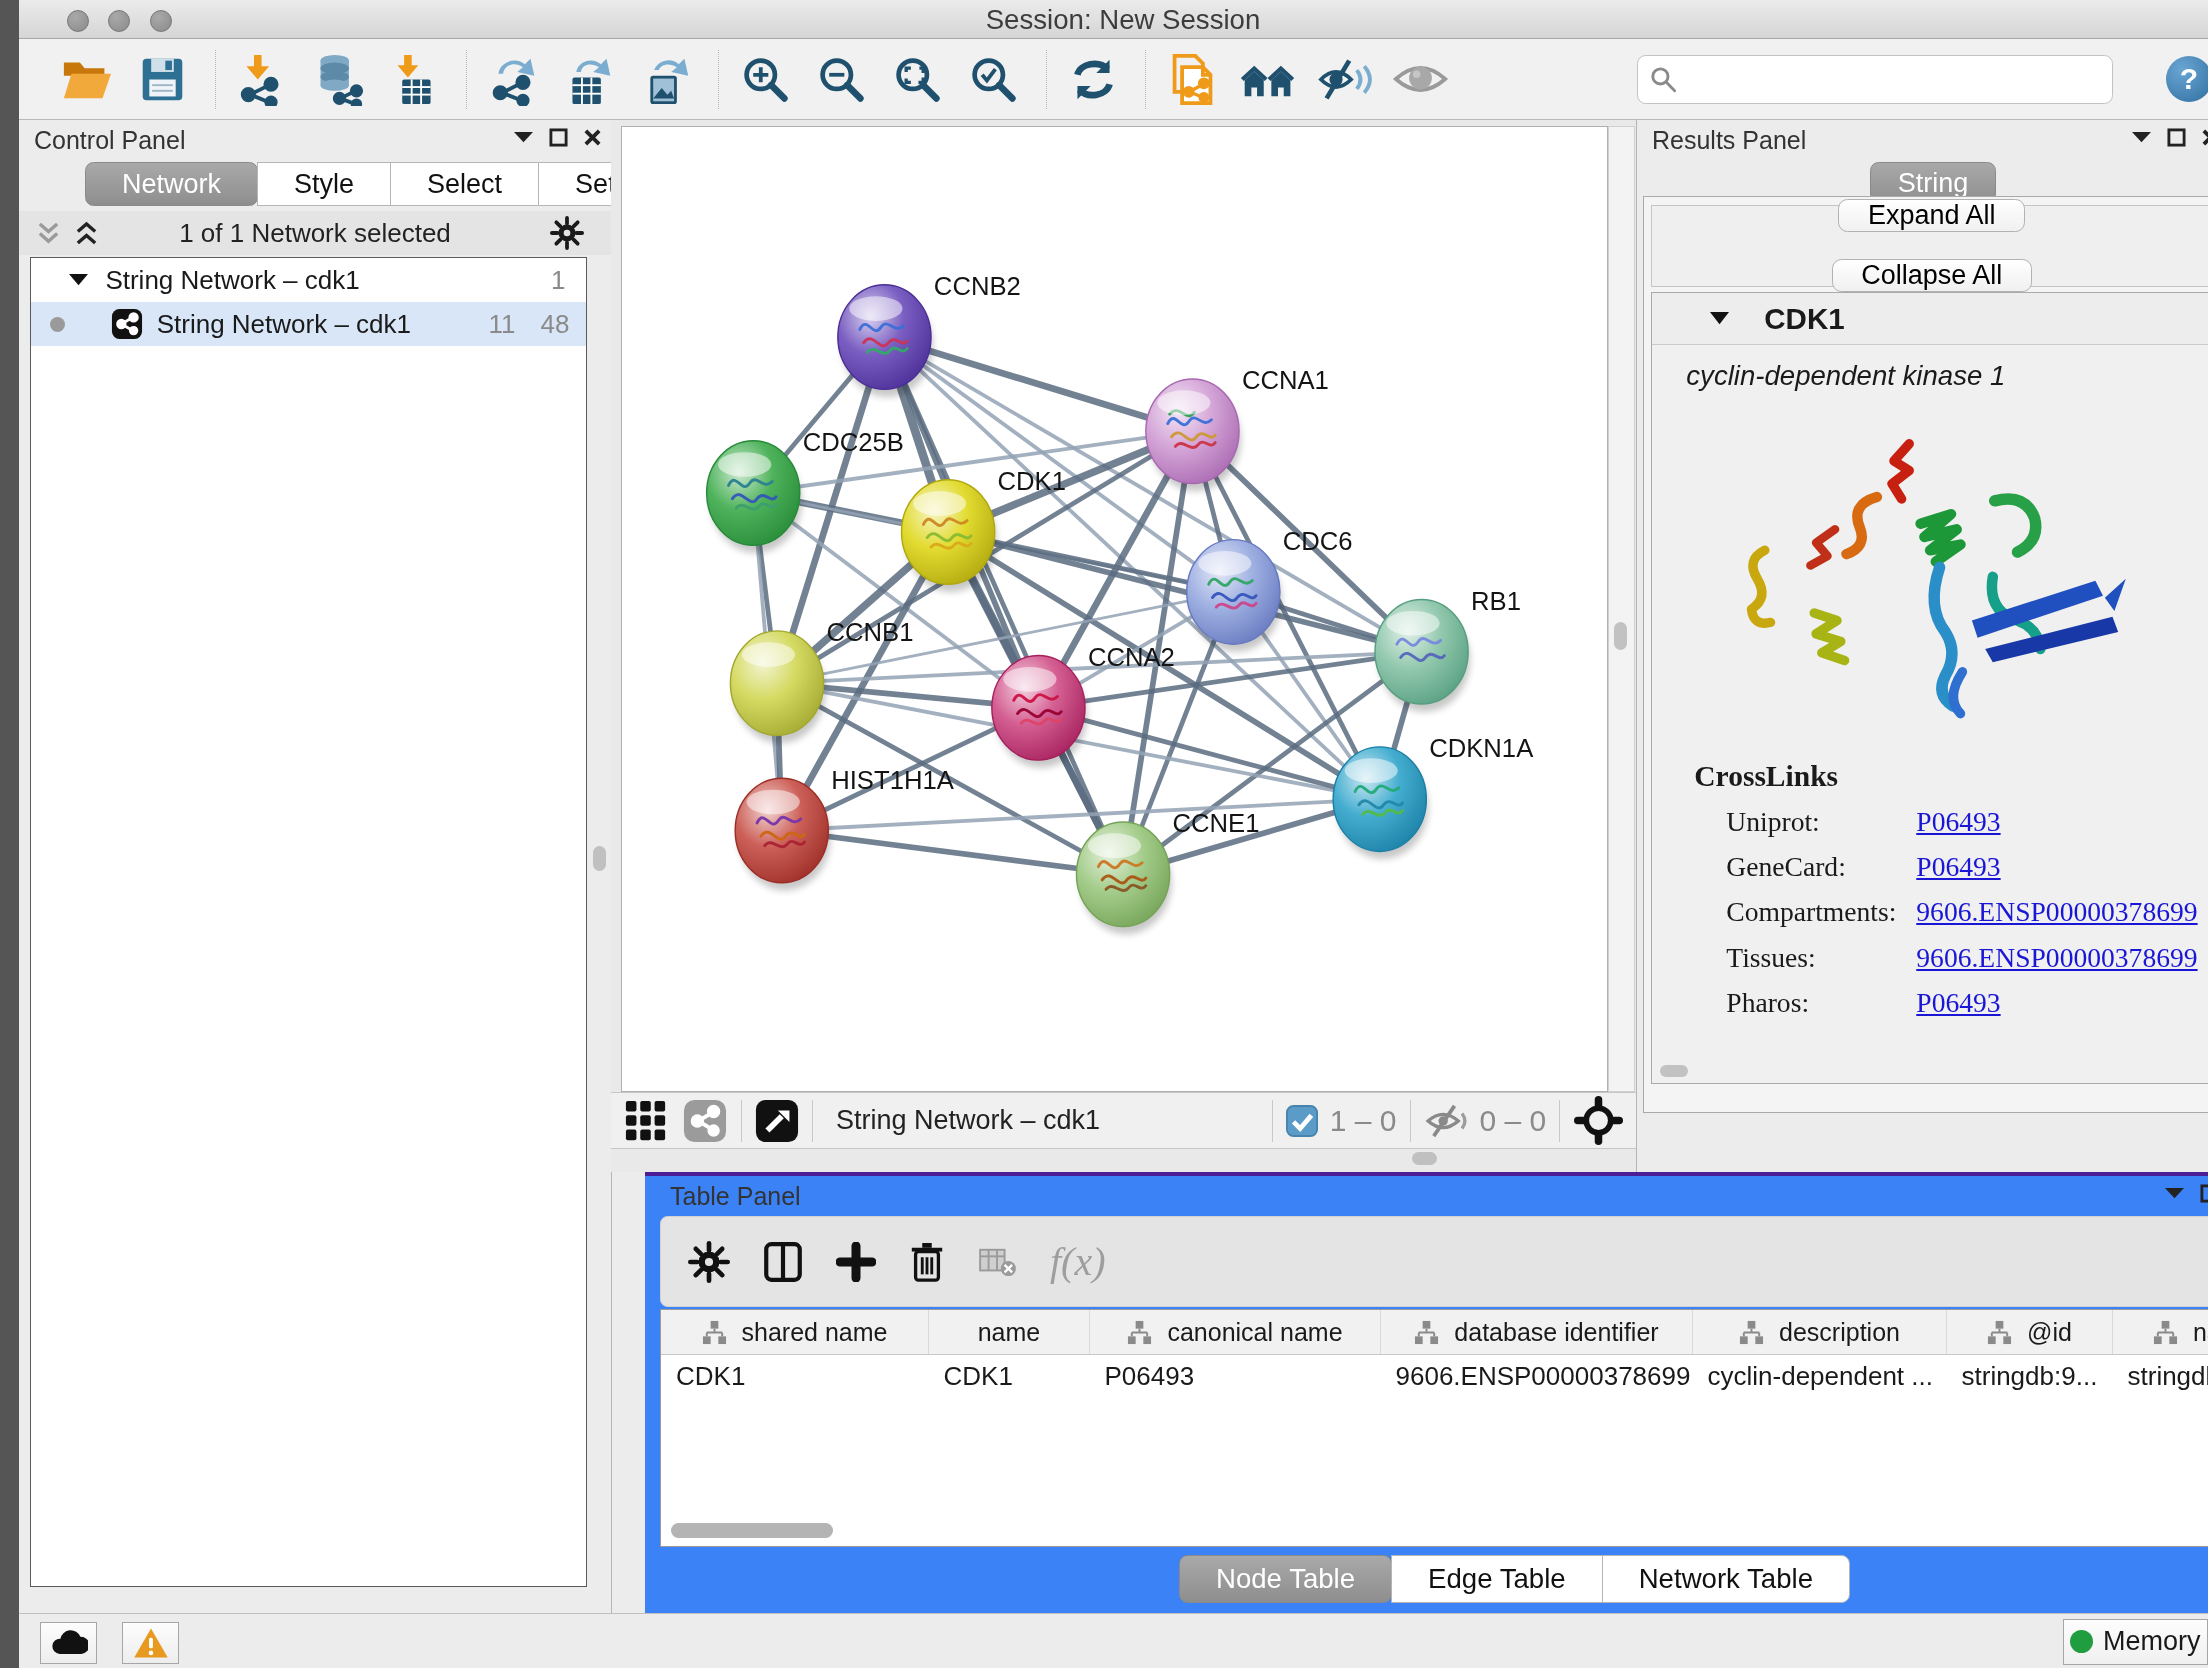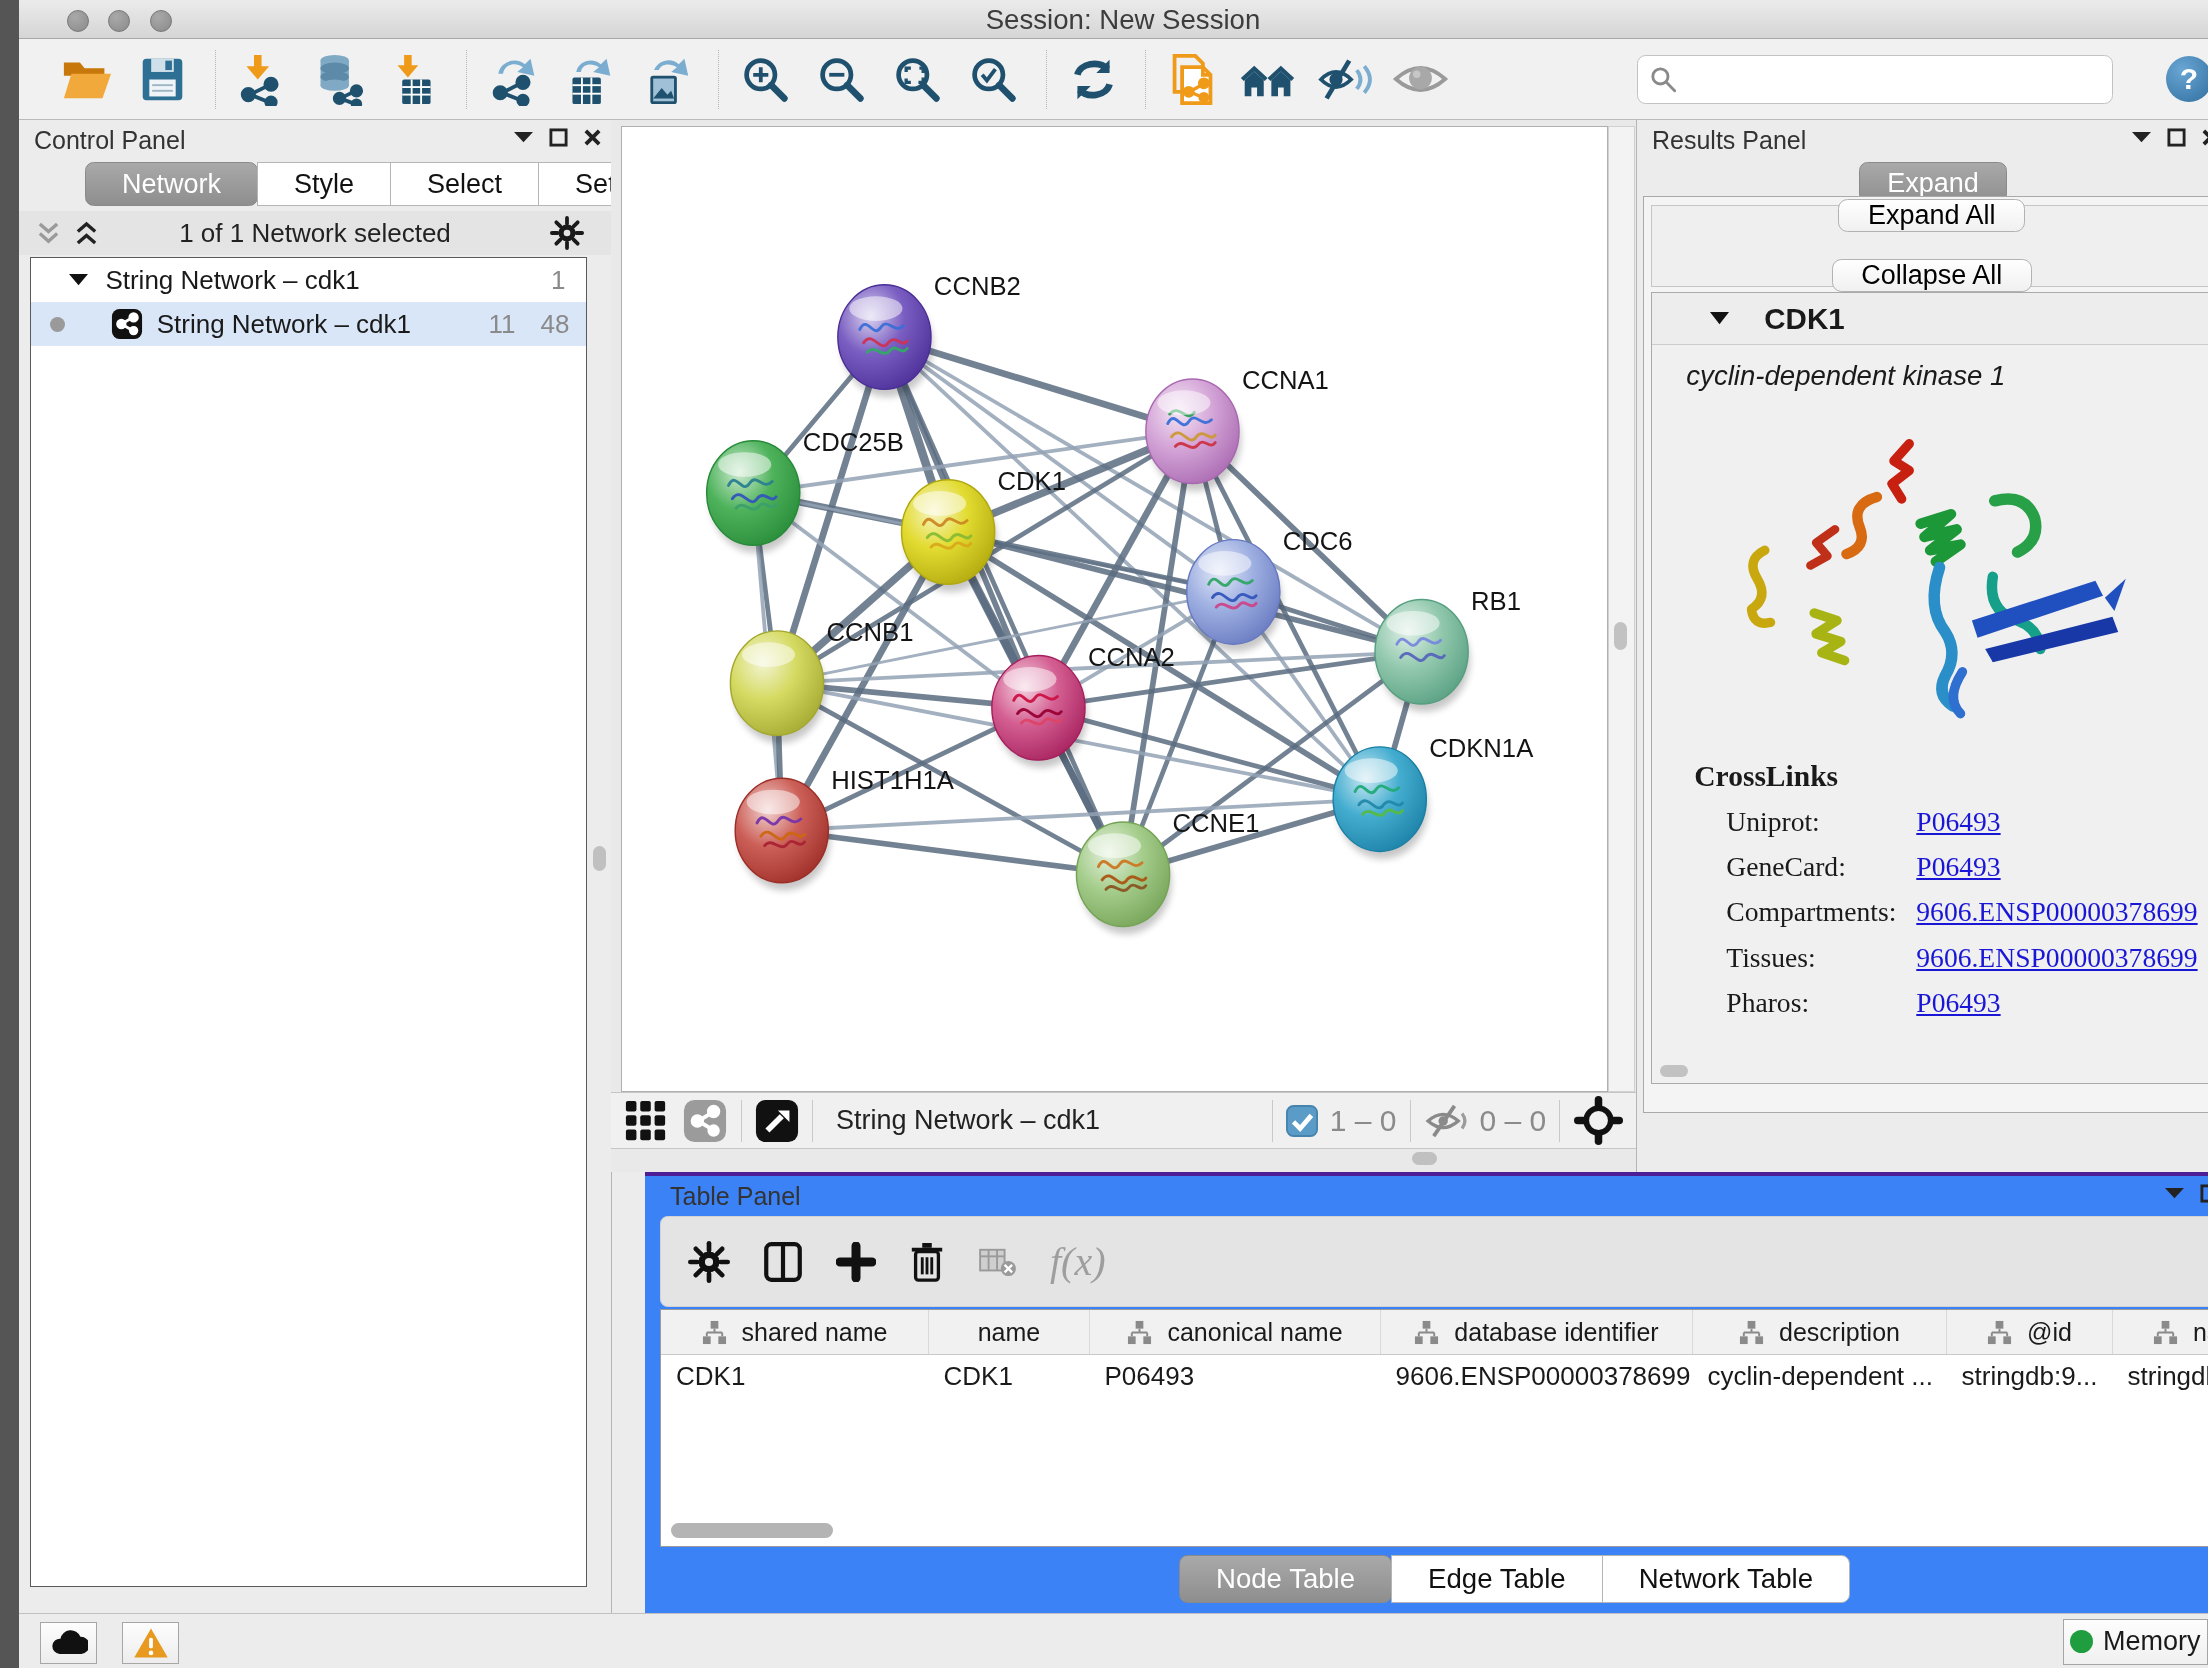--- a/index.html
+++ b/index.html
@@ -659,21 +659,21 @@
             <path d="M1 2h20L11 13z" fill="#222"></path>
           </svg>
         <svg width="19" height="19" viewBox="0 0 20 20">
             <rect x="2" y="2" width="16" height="16" fill="none" stroke="#222" stroke-width="3"></rect>
           </svg>
         <svg width="19" height="19" viewBox="0 0 20 20">
             <path d="M3 3 17 17M17 3 3 17" stroke="#222" stroke-width="4"></path>
           </svg>
       </div>
     </div>
-    <div class="rtabwrap"><span class="rtab">Expand</span></div>
+    <div class="rtabwrap"><span class="rtab">String</span></div>
     <div class="rbox">
       <div class="rbtns">
         <button class="rbtn">Expand All</button>
         <button class="rbtn">Collapse All</button>
       </div>
       <div class="entry">
         <div class="ehead">
           <svg style="margin-left:57px" width="21" height="14.3" viewBox="0 0 22 15">
               <path d="M1 1h20L11 14z" fill="#111"></path>
             </svg>

